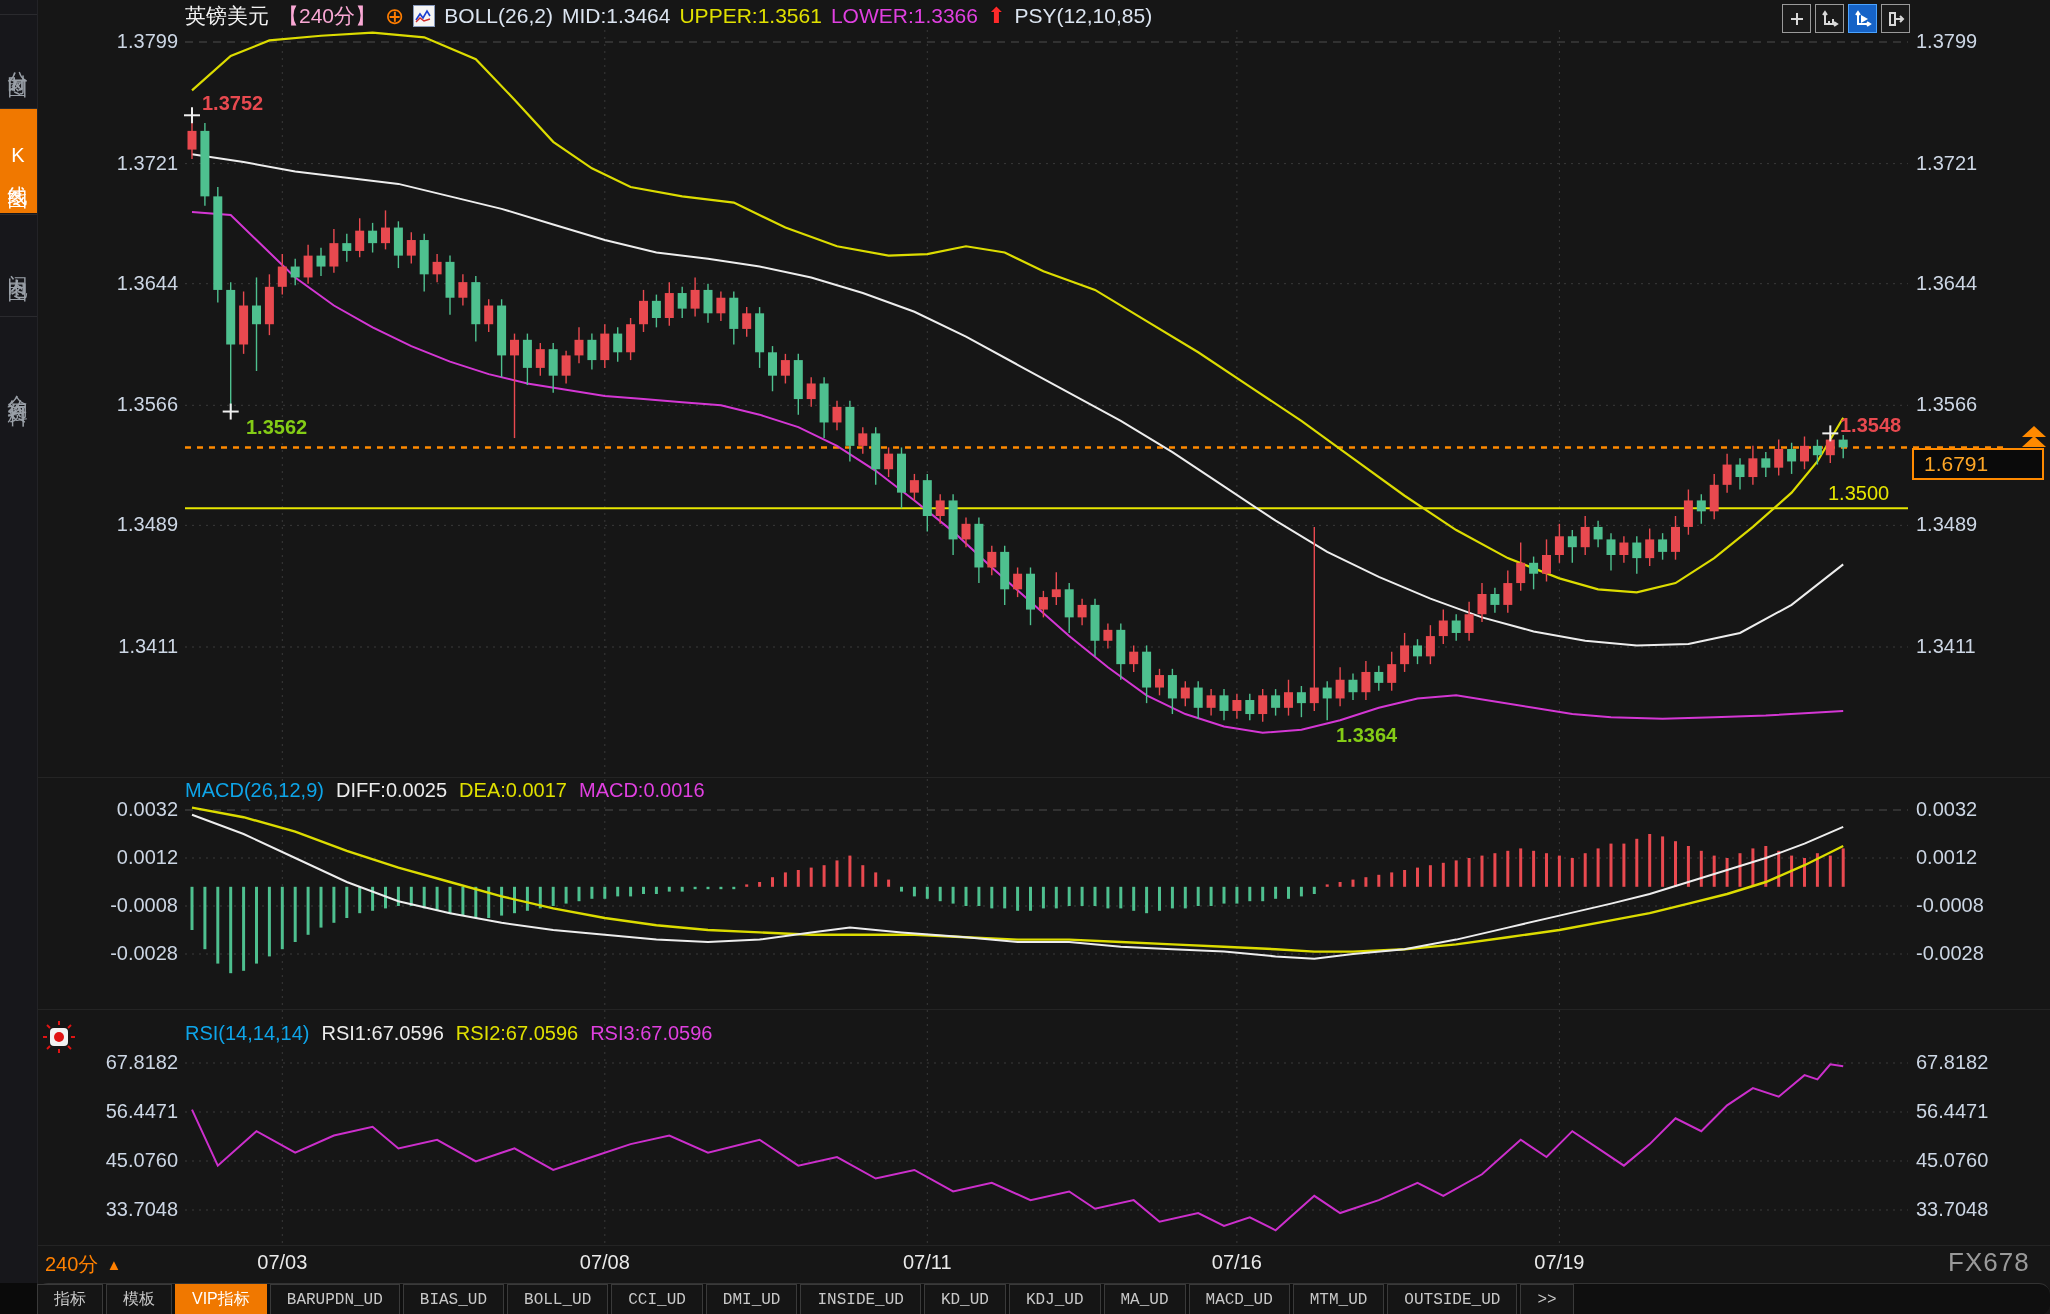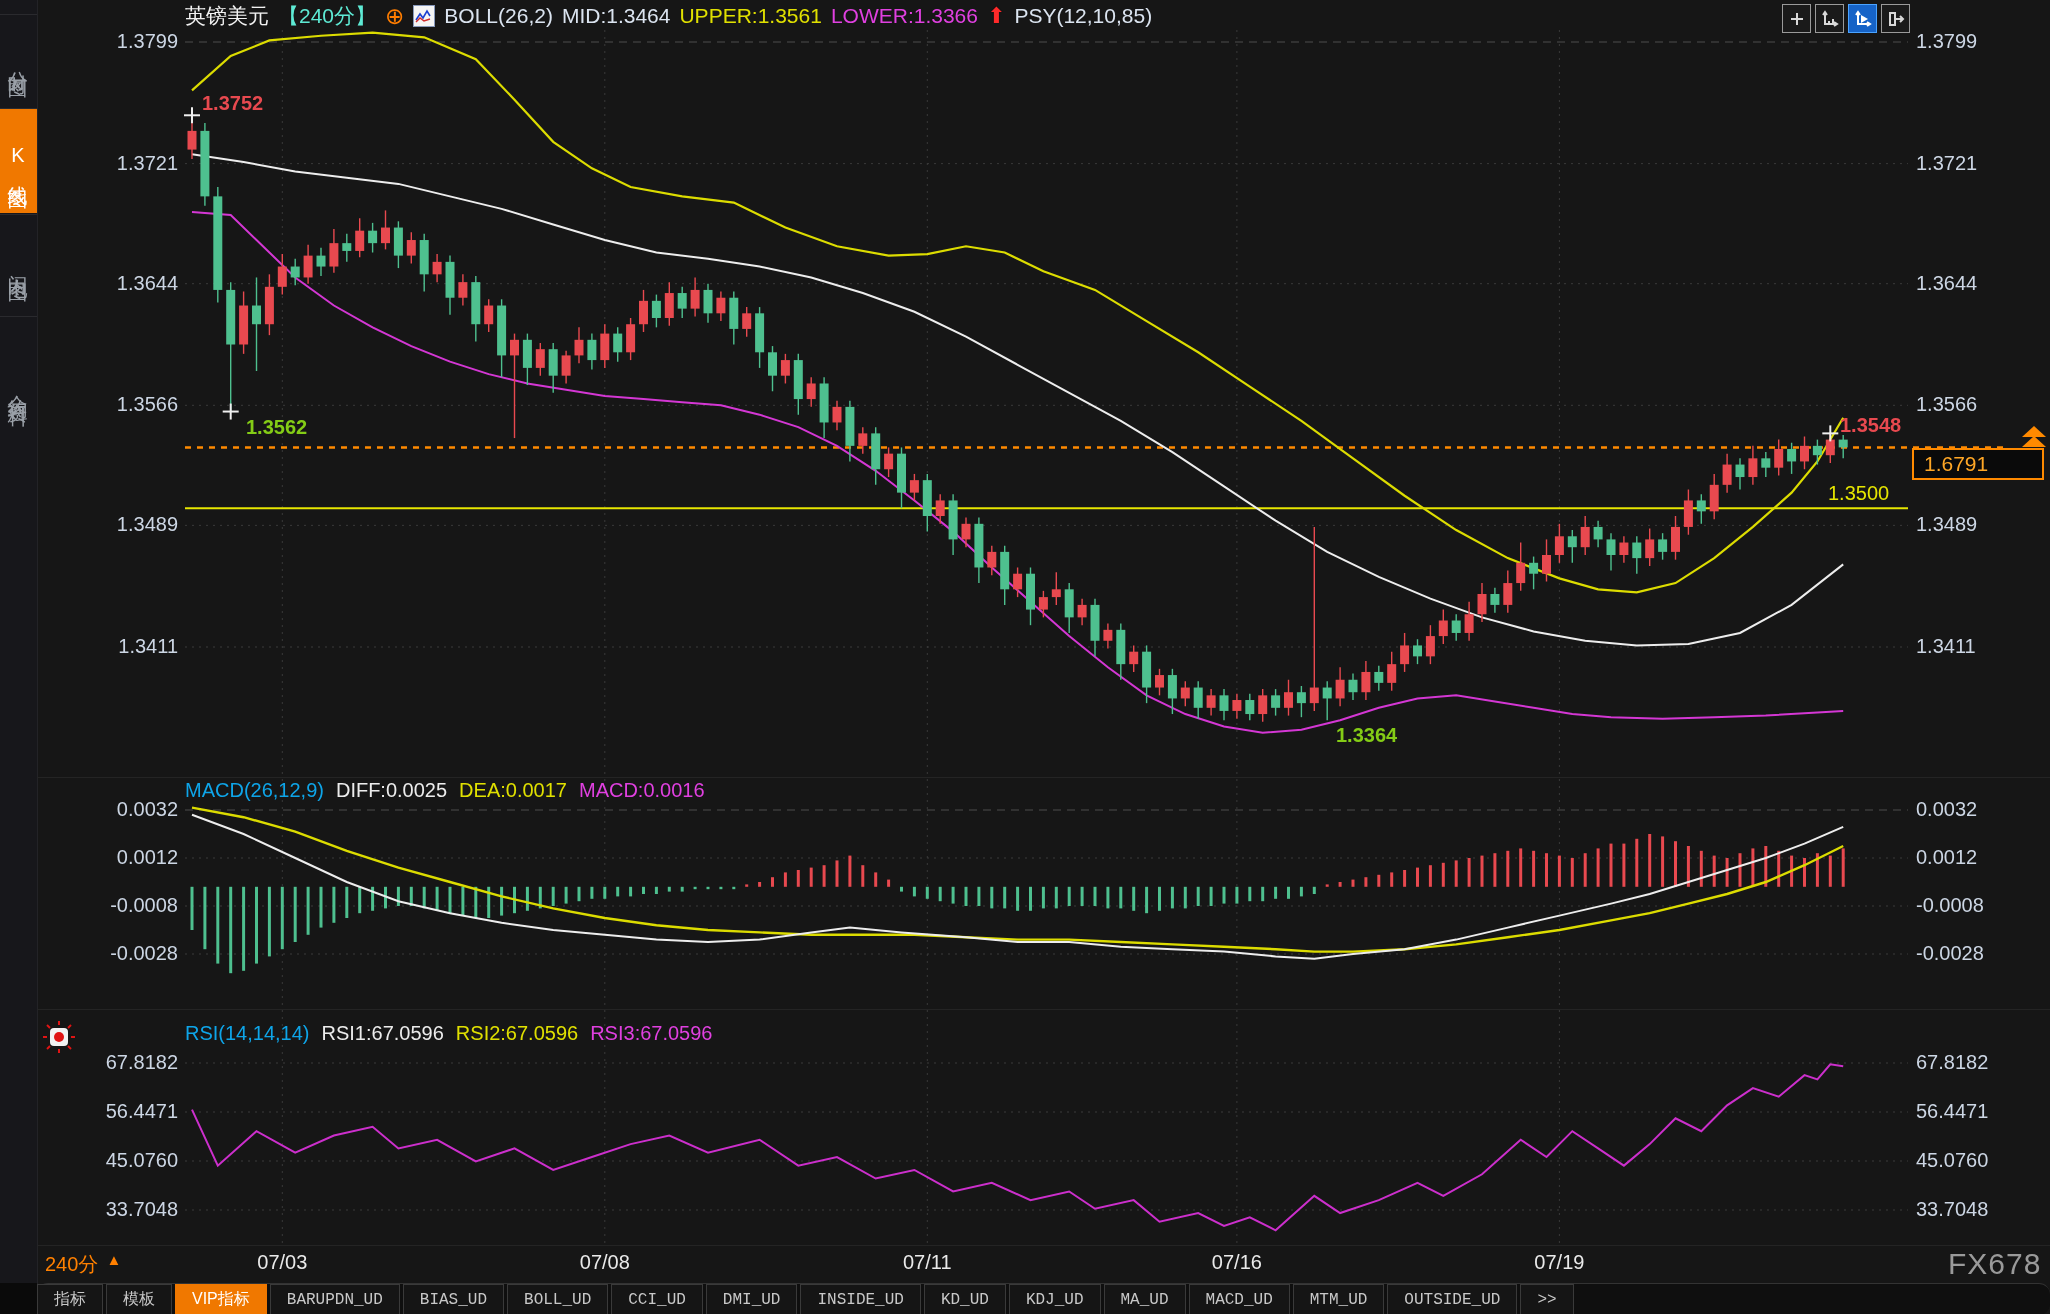--- a/index.html
+++ b/index.html
@@ -9,21 +9,21 @@
   
   #sidebar{left:0;top:0;width:37px;height:1314px;background:#17171b;border-right:1px solid #232327;}
   .side-item{position:absolute;left:0;width:37px;display:flex;align-items:center;justify-content:center;
              writing-mode:vertical-rl;text-orientation:upright;color:#9aa0a8;font-size:20px;letter-spacing:4px;
              border-top:1px solid #2a2a2e;cursor:pointer;}
   .side-item.active{background:#f07800;color:#ffffff;}
   #sidebar-corner{left:0;top:1283px;width:37px;height:31px;background:#0a0a0a;}
   
   #header{left:185px;top:2px;height:28px;display:flex;align-items:center;gap:9px;font-size:21px;}
   .h-sym{color:#f2f2f2;}
-  .h-period{color:#5eead4;text-align:center;}
+  .h-period{color:#f9a8d4;text-align:center;}
   .h-oplus{color:#ff7d00;font-size:23px;line-height:20px;}
   .h-boll,.h-mid{color:#dbe4f0;}
   .h-upper{color:#e0e000;}
   .h-lower{color:#e040e0;}
   .h-psy{color:#dbe4f0;text-align:right;}
   .h-arrow{color:#ff2a2a;font-size:22px;text-shadow:0 0 1px #000;}
   .mini-chart-icon{width:20px;height:20px;background:#f5f5f5;border:1px solid #8899bb;display:inline-block;}
   
   #topbtns{right:140px;top:4px;display:flex;gap:4px;}
   .tbtn{width:27px;height:27px;border:1px solid #9a9a9a;background:#1a1a1a;display:flex;align-items:center;justify-content:center;cursor:pointer;}
@@ -39,23 +39,23 @@
   .ph-yellow{color:#e0e000;}
   .ph-mag{color:#e040e0;}
   
   .anno{position:absolute;font-size:20px;font-weight:bold;}
   .anno-red{color:#e8494f;margin-top:6px;}
   .anno-green{color:#84cc16;}
   .anno-yellow{color:#e6e600;font-weight:normal;}
   #price-tag{position:absolute;left:1912px;top:448px;width:132px;height:32px;border:2px solid #ff8a00;
              background:#0a0a0a;color:#ffa726;font-size:21px;display:flex;align-items:center;padding-left:10px;box-sizing:border-box;}
   
-  #period-label{left:45px;top:1251px;color:#ff8000;font-size:20px;display:flex;gap:8px;}
+  #period-label{left:45px;top:1251px;color:#ff8000;font-size:20px;display:flex;gap:8px;align-items:center;}
   .date-label{position:absolute;top:1251px;width:110px;text-align:center;color:#eaeaea;font-size:20px;}
-  #watermark{left:1948px;top:1247px;color:#9a9a9a;font-size:30px;letter-spacing:1px;}
+  #watermark{left:1948px;top:1247px;color:#9a9a9a;font-size:26px;letter-spacing:1px;}
   
   #toolbar{left:37px;top:1283px;width:2013px;height:31px;background:#0f0f0f;display:flex;align-items:stretch;gap:3px;border-top:1px solid #333;border-radius:11px;}
   .tab{display:flex;align-items:center;padding:0 16px;background:#151515;border:1px solid #3a3a3a;color:#c8c8c8;
        font-size:16px;cursor:pointer;white-space:nowrap;}
   .tab.mono{font-family:"Liberation Mono","DejaVu Sans Mono",monospace;}
   .tab.active{background:#f07800;color:#ffffff;border-color:#f07800;}
   
   .hsep{position:absolute;left:37px;width:2013px;height:1px;background:#242424;}
 </style>
 </head>

